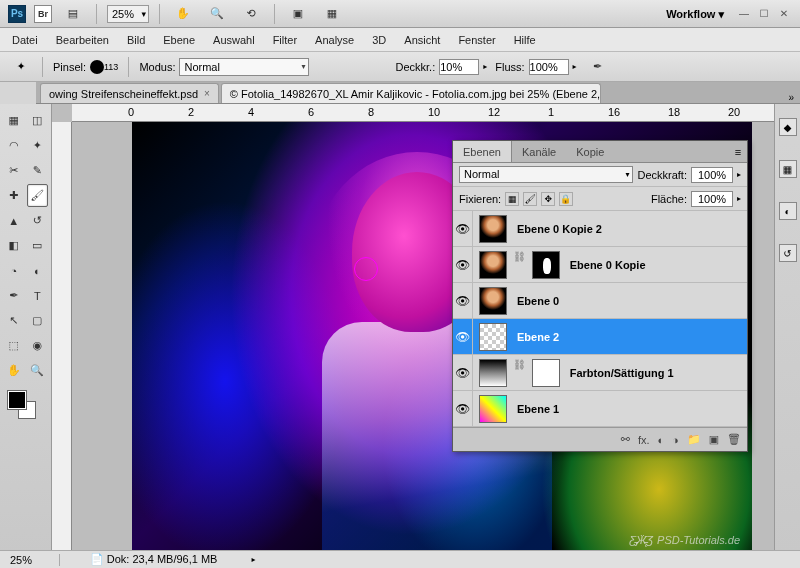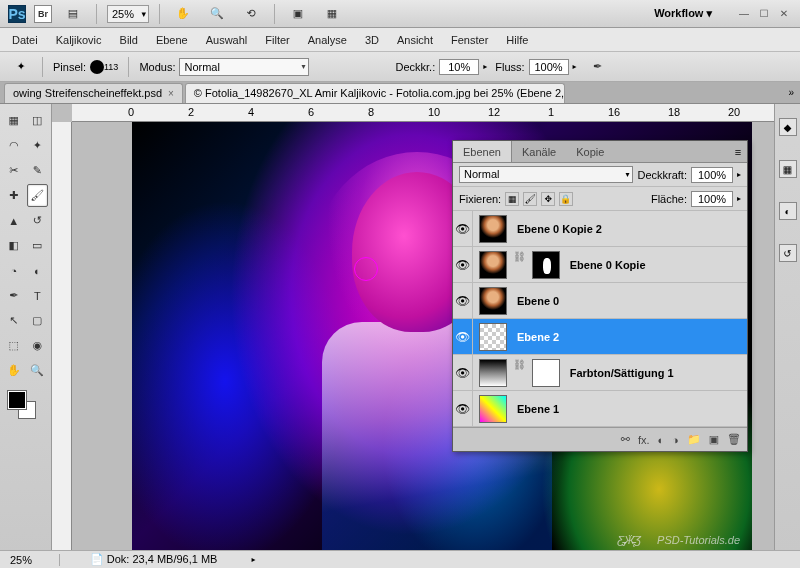--- a/index.html
+++ b/index.html
@@ -1,36 +1,36 @@
 <!DOCTYPE html>
 <html><head>
 <meta charset="utf-8">
 <style>
 * { margin: 0; padding: 0; box-sizing: border-box; font-family: Tahoma, Arial, sans-serif; font-size: 11px; user-select: none; }
 body { background: #d6d6d6; width: 800px; height: 568px; overflow: hidden; position: relative; }
 .top-bar { height: 28px; background: linear-gradient(#e8e8e8,#d0d0d0); display: flex; align-items: center; padding: 0 8px; border-bottom: 1px solid #999; gap: 8px; }
-.ps-icon { width: 18px; height: 18px; background: #0a3a5c; border: 1px solid #083050; display: flex; align-items: center; justify-content: center; color: #6cc0f0; font-weight: bold; font-size: 14px; }
+.ps-icon { width: 18px; height: 18px; background: #0a3a5c; border: 1px solid #083050; display: flex; align-items: center; justify-content: center; color: #6cc0f0; font-weight: bold; font-size: 10px; }
 .br-icon { width: 18px; height: 18px; background: #fff; border: 1px solid #888; display: flex; align-items: center; justify-content: center; color: #333; font-weight: bold; font-size: 9px; }
 .tb-btn { width: 26px; height: 20px; display: flex; align-items: center; justify-content: center; color: #333; }
 .tb-sep { width: 1px; height: 20px; background: #aaa; margin: 0 2px; }
 .zoom-dd { height: 18px; padding: 0 14px 0 4px; border: 1px solid #999; background: #f0f0f0; position: relative; line-height: 16px; }
 .zoom-dd::after { content: "▾"; position: absolute; right: 2px; font-size: 9px; }
-.workflow { margin-left: auto; display: flex; align-items: center; gap: 12px; }
+.workflow { margin-left: auto; display: flex; align-items: flex-end; gap: 0; }
 .workflow-dd { font-weight: bold; }
 .win-btns { display: flex; gap: 4px; margin-left: 12px; }
 .win-btn { width: 16px; height: 14px; font-size: 10px; display: flex; align-items: center; justify-content: center; color: #555; }
 .menu-bar { height: 24px; background: #e8e8e8; display: flex; align-items: center; padding: 0 12px; gap: 18px; border-bottom: 1px solid #bbb; }
 .menu-item { color: #222; }
 .opt-bar { height: 30px; background: linear-gradient(#e5e5e5,#d4d4d4); display: flex; align-items: center; padding: 0 10px; gap: 8px; border-bottom: 1px solid #aaa; }
 .brush-ic { width: 22px; height: 22px; display: flex; align-items: center; justify-content: center; }
 .opt-grp { display: flex; align-items: center; gap: 4px; }
 .opt-dd { height: 18px; padding: 0 18px 0 4px; border: 1px solid #8a8a8a; background: #f8f8f8; position: relative; line-height: 16px; }
 .opt-dd::after { content: "▾"; position: absolute; right: 3px; font-size: 8px; color: #444; }
-.opt-inp { width: 40px; height: 16px; border: 1px solid #8a8a8a; background: #fff; text-align: center; line-height: 14px; }
-.tabs-bar { height: 22px; background: #b0b0b0; display: flex; align-items: center; padding-left: 4px; border-bottom: 1px solid #888; }
+.opt-inp { width: 40px; height: 16px; border: 1px solid #8a8a8a; background: #fff; text-align: left; line-height: 14px; }
+.tabs-bar { height: 22px; background: #b0b0b0; display: flex; align-items: flex-end; padding-left: 4px; border-bottom: 1px solid #888; margin-left: 36px; }
 .doc-tab { height: 20px; padding: 0 8px; background: #d8d8d8; margin-right: 2px; display: flex; align-items: center; gap: 6px; border: 1px solid #999; border-bottom: none; border-radius: 3px 3px 0 0; font-size: 10px; max-width: 380px; white-space: nowrap; overflow: hidden; }
 .doc-tab.active { background: #ececec; }
 .tab-close { font-size: 10px; color: #666; }
 .main { display: flex; height: 450px; position: relative; }
 .toolbox { width: 52px; background: linear-gradient(#dcdcdc,#c8c8c8); border-right: 1px solid #999; display: flex; flex-direction: column; padding: 4px 2px; }
 .tool-row { display: flex; }
 .tool { width: 23px; height: 23px; display: flex; align-items: center; justify-content: center; margin: 1px; border: 1px solid transparent; border-radius: 2px; color: #333; }
 .tool.sel { background: #fff; border-color: #666; box-shadow: inset 0 0 2px rgba(0,0,0,.3); }
 .swatch-row { margin-top: 6px; position: relative; height: 34px; }
 .swatch-fg { position: absolute; width: 18px; height: 18px; background: #000; border: 1px solid #fff; outline: 1px solid #666; left: 6px; top: 2px; }
@@ -45,21 +45,21 @@
   radial-gradient(ellipse 200px 300px at 15% 60%, rgba(20,20,255,.9), transparent 60%),
   radial-gradient(ellipse 180px 220px at 85% 85%, rgba(255,230,30,.8), rgba(20,200,60,.5) 50%, transparent 65%),
   radial-gradient(ellipse 150px 200px at 55% 75%, rgba(0,200,255,.6), transparent 60%),
   linear-gradient(135deg, #000 0%, #001030 20%, #200050 40%, #000 70%);
 }
 .figure { position: absolute; left: 120px; top: 20px; width: 330px; height: 412px; }
 .head { position: absolute; left: 100px; top: 30px; width: 130px; height: 160px; background: radial-gradient(ellipse at 40% 40%, #ff50d0, #c010a0 60%, #5000a0); border-radius: 50% 50% 45% 45%; }
 .hair { position: absolute; left: 60px; top: 10px; width: 210px; height: 230px; background: radial-gradient(ellipse at 50% 30%, rgba(255,100,220,.8), rgba(180,30,200,.5) 40%, transparent 60%); border-radius: 50%; }
 .torso { position: absolute; left: 70px; top: 180px; width: 230px; height: 232px; background: linear-gradient(170deg, rgba(255,255,255,.7), rgba(200,220,255,.4) 40%, rgba(0,80,255,.3) 70%); border-radius: 40px 40px 0 0; }
 .brush-cursor { position: absolute; left: 222px; top: 135px; width: 24px; height: 24px; border: 1px solid #f0f; border-radius: 50%; }
-.psd-credit { position: absolute; right: 12px; bottom: 8px; color: rgba(228,228,228,.7); font-size: 11px; font-style: italic; display: flex; align-items: center; gap: 16px; }
+.psd-credit { position: absolute; right: 12px; bottom: 8px; color: rgba(228,228,228,.7); font-size: 11px; font-style: italic; display: flex; align-items: center; gap: 4px; }
 .right-dock { width: 26px; background: linear-gradient(#d4d4d4,#c8c8c8); border-left: 1px solid #999; display: flex; flex-direction: column; align-items: center; padding-top: 14px; gap: 24px; }
 .dock-ic { width: 18px; height: 18px; border: 1px solid #888; background: #e4e4e4; display: flex; align-items: center; justify-content: center; font-size: 10px; }
 .layers-panel { position: absolute; right: 26px; top: 36px; width: 296px; background: #d8d8d8; border: 1px solid #5a5a5a; box-shadow: 2px 2px 6px rgba(0,0,0,.4); }
 .panel-tabs { display: flex; background: #b8b8b8; height: 22px; border-bottom: 1px solid #888; }
 .panel-tab { padding: 0 10px; line-height: 22px; color: #444; }
 .panel-tab.active { background: #d8d8d8; border-right: 1px solid #888; }
 .panel-menu { margin-left: auto; width: 18px; text-align: center; line-height: 22px; }
 .panel-row { display: flex; align-items: center; height: 24px; padding: 0 6px; gap: 4px; border-bottom: 1px solid #bbb; }
 .panel-dd { flex: 1; min-width: 0; border: 1px solid #888; background: #f4f4f4; height: 17px; padding: 0 4px; line-height: 15px; position: relative; }
 .panel-dd::after { content: "▾"; position: absolute; right: 3px; font-size: 8px; }
@@ -107,21 +107,21 @@
     <div class="win-btns">
       <div class="win-btn">—</div>
       <div class="win-btn">☐</div>
       <div class="win-btn">✕</div>
     </div>
   </div>
 </div>
 
 <div class="menu-bar">
   <span class="menu-item">Datei</span>
-  <span class="menu-item">Kaljikovic</span>
+  <span class="menu-item">Bearbeiten</span>
   <span class="menu-item">Bild</span>
   <span class="menu-item">Ebene</span>
   <span class="menu-item">Auswahl</span>
   <span class="menu-item">Filter</span>
   <span class="menu-item">Analyse</span>
   <span class="menu-item">3D</span>
   <span class="menu-item">Ansicht</span>
   <span class="menu-item">Fenster</span>
   <span class="menu-item">Hilfe</span>
 </div>

